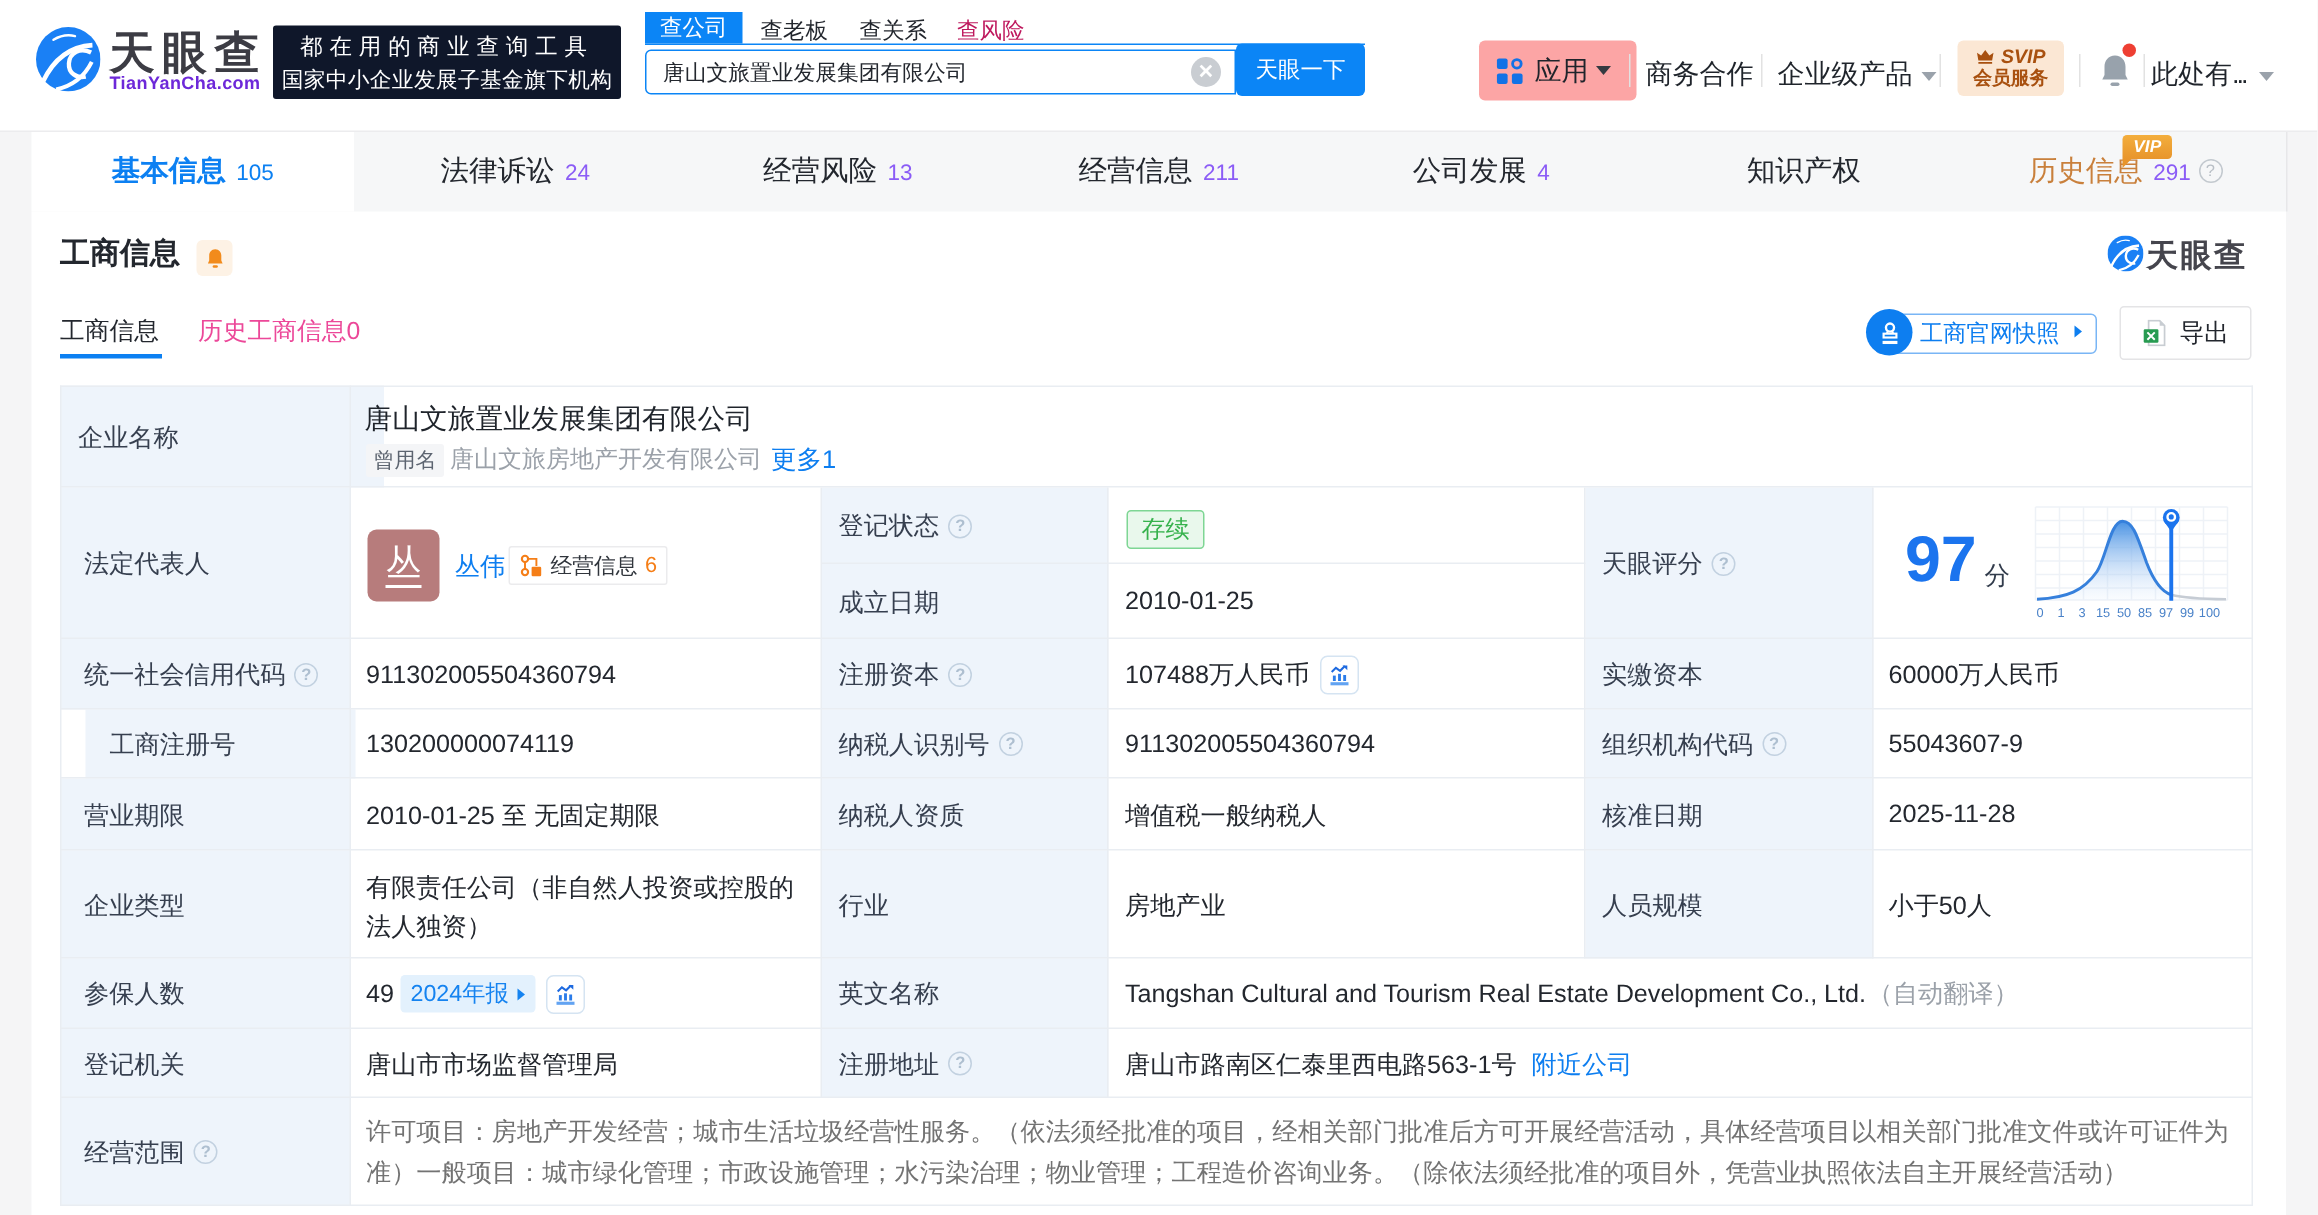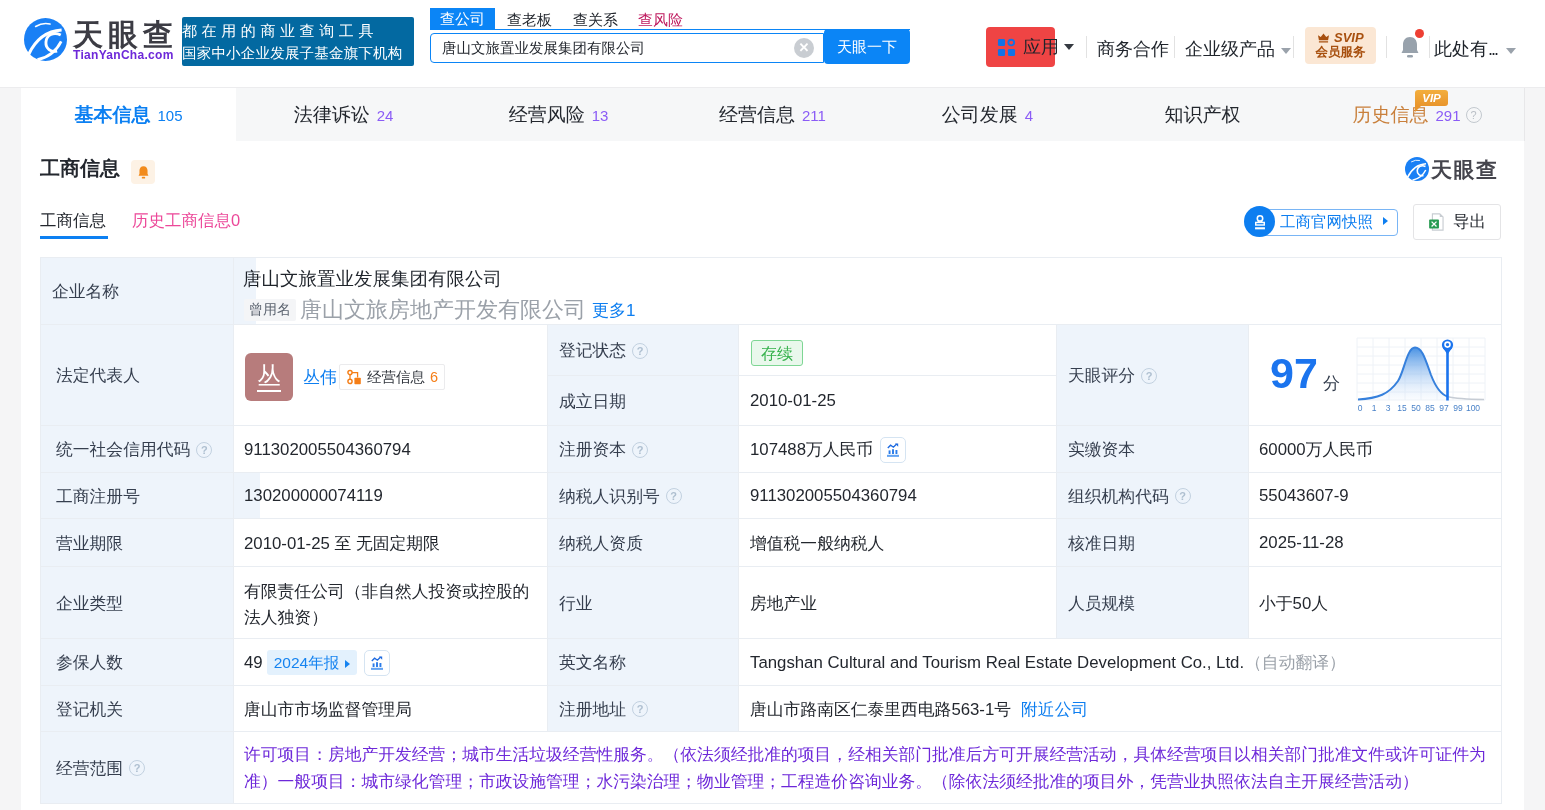--- a/index.html
+++ b/index.html
@@ -31,38 +31,38 @@
     <svg class="abs" style="left:24px; top:18px;" width="43" height="43" viewBox="0 0 48 48">
       <circle cx="24" cy="24" r="24" fill="#1a80f5"></circle>
       <path d="M13 9.5 Q21 4.8 29 6.8" stroke="#fff" stroke-width="1.8" fill="none" stroke-linecap="round"></path>
       <path d="M5 41 C13 24 25 14.5 42 13.5" stroke="#fff" stroke-width="3.4" fill="none"></path>
       <path d="M41 19 C33 15 25 19 24.5 27 C24 34 30 38.5 37 37" stroke="#fff" stroke-width="3.2" fill="none"></path>
       <path d="M15 46.5 C27 44 36 37 41.5 26" stroke="#fff" stroke-width="3" fill="none"></path>
     </svg>
     <div class="abs" style="left:73px; top:15px; font-size:30px; font-weight:bold; color:#3c3c44; letter-spacing:5px; white-space:nowrap;">天眼查</div>
     <div class="abs" style="left:73px; top:48px; font-size:12px; font-weight:bold; color:#6d28d9; letter-spacing:0.3px;">TianYanCha.com</div>
 
-    <div class="abs" style="left:182px; top:17px; width:232px; height:49px; background:#0369a1; border-radius:2px; color:#fff; ">
+    <div class="abs" style="left:182px; top:17px; width:232px; height:49px; background:#0f172a; border-radius:2px; color:#fff; text-align:center;">
       <div style="margin-top:5px; font-size:15px; letter-spacing:4.6px; white-space:nowrap;">都在用的商业查询工具</div>
       <div style="margin-top:3px; font-size:14.5px; letter-spacing:0.2px; white-space:nowrap;">国家中小企业发展子基金旗下机构</div>
     </div>
 
     <div class="abs" style="left:430px; top:8px; width:65px; height:21px; background:#0b85f6; color:#fff; font-size:15px; text-align:center; line-height:21px;">查公司</div>
     <div class="abs" style="left:507px; top:11px; font-size:15px; color:#23272e;">查老板</div>
     <div class="abs" style="left:573px; top:11px; font-size:15px; color:#23272e;">查关系</div>
     <div class="abs" style="left:638px; top:11px; font-size:15px; color:#be185d;">查风险</div>
     <div class="abs" style="left:430px; top:29px; width:480px; height:1.2px; background:#0b85f6;"></div>
 
     <div class="abs" style="left:430px; top:33px; width:394px; height:30px; background:#fff; border:1px solid #0b85f6; border-radius:4px 0 0 4px; display:flex; align-items:center;">
       <span style="margin-left:11px; font-size:14.5px; color:#23272e;">唐山文旅置业发展集团有限公司</span>
     </div>
     <div class="abs" style="left:794px; top:38px; width:20px; height:20px; border-radius:50%; background:#c9cdd2; color:#fff; text-align:center; line-height:19px; font-size:13px; font-weight:bold;">✕</div>
     <div class="abs" style="left:824px; top:29px; width:86px; height:35px; background:#0b85f6; border-radius:4px; color:#fff; font-size:15px; text-align:center; line-height:35px;">天眼一下</div>
 
-    <div class="abs flex" style="left:986px; top:27px; width:69px; height:40px; background:#ef4444; border-radius:4px; white-space:nowrap;text-align:center;">
+    <div class="abs flex" style="left:986px; top:27px; width:105px; height:40px; background:#fca5a5; border-radius:4px; white-space:nowrap;text-align:center;">
       <svg style="margin-left:11px; flex:none;" width="19" height="19" viewBox="0 0 20 20">
         <rect x="1" y="1" width="7.5" height="7.5" rx="1.5" fill="#1272e6"></rect>
         <circle cx="15" cy="4.8" r="3" fill="none" stroke="#1272e6" stroke-width="2"></circle>
         <rect x="1" y="11.5" width="7.5" height="7.5" rx="1.5" fill="#1272e6"></rect>
         <rect x="11.5" y="11.5" width="7.5" height="7.5" rx="1.5" fill="#1272e6"></rect>
       </svg>
       <span style="margin-left:7px; font-size:18px; color:#1f242b;">应用</span>
       <span style="margin-left:5px; flex:none; width:0; height:0; border-left:5px solid transparent; border-right:5px solid transparent; border-top:6px solid #353a41;"></span>
     </div>
     <div class="abs" style="left:1086px; top:36px; width:1px; height:22px; background:#e2e2e2;"></div>
@@ -147,21 +147,21 @@
         <path d="M4 10.5 l6 6 M10 10.5 l-6 6" stroke="#fff" stroke-width="1.6"></path>
       </svg>
       <span style="margin-left:8px; font-size:16.5px; color:#23272e;">导出</span>
     </div>
   </div>
   <div class="abs" id="table" style="left:40px; top:257px; width:1463px; height:547px;">
 
     <div class="abs lbl" style="left:0; top:0; width:216px; height:68px; padding-left:12px;">企业名称</div>
     <div class="abs lbl" style="left:0; top:68px; width:194px; height:101px; padding-left:16px;">法定代表人</div>
     <div class="abs lbl" style="left:0; top:169px; width:194px; height:47px; padding-left:16px;">统一社会信用代码<span class="q qg">?</span></div>
-    <div class="abs lbl" style="left:0; top:216px; width:220px; height:46px; padding-left:16px;">工商注册号</div>
+    <div class="abs lbl" style="left:17px; top:216px; width:180px; height:46px; padding-left:16px;">工商注册号</div>
     <div class="abs lbl" style="left:0; top:262px; width:194px; height:48px; padding-left:16px;">营业期限</div>
     <div class="abs lbl" style="left:0; top:310px; width:194px; height:72px; padding-left:16px;">企业类型</div>
     <div class="abs lbl" style="left:0; top:382px; width:194px; height:47px; padding-left:16px;">参保人数</div>
     <div class="abs lbl" style="left:0; top:429px; width:194px; height:46px; padding-left:16px;">登记机关</div>
     <div class="abs lbl" style="left:0; top:475px; width:194px; height:72px; padding-left:16px;">经营范围<span class="q qg">?</span></div>
 
     <div class="abs lbl" style="left:508px; top:68px; width:191px; height:51px;">登记状态<span class="q">?</span></div>
     <div class="abs lbl" style="left:508px; top:119px; width:191px; height:50px;">成立日期</div>
     <div class="abs lbl" style="left:508px; top:169px; width:191px; height:47px;">注册资本<span class="q">?</span></div>
     <div class="abs lbl" style="left:508px; top:216px; width:191px; height:46px;">纳税人识别号<span class="q">?</span></div>
@@ -191,21 +191,21 @@
     <div class="bline" style="left:1461px; top:0; width:1px; height:547px;"></div>
     <div class="bline" style="left:193px; top:0; width:1px; height:547px;"></div>
     <div class="bline" style="left:507px; top:68px; width:1px; height:407px;"></div>
     <div class="bline" style="left:698px; top:68px; width:1px; height:407px;"></div>
     <div class="bline" style="left:1016px; top:68px; width:1px; height:314px;"></div>
     <div class="bline" style="left:1208px; top:68px; width:1px; height:314px;"></div>
 
     <div class="abs" style="left:203px; top:9px; font-size:18.5px; color:#1f242b; white-space:nowrap;">唐山文旅置业发展集团有限公司</div>
     <div class="abs flex" style="left:204px; top:38px; white-space:nowrap;">
       <span style="display:inline-block; padding:2px 5px; background:#f4f5f7; border-radius:2px; font-size:14px; color:#5c6470;">曾用名</span>
-      <span style="margin-left:4px; font-size:22px; color:#9ba1a9;">唐山文旅房地产开发有限公司</span>
+      <span style="margin-left:4px; font-size:16px; color:#9ba1a9;">唐山文旅房地产开发有限公司</span>
       <span style="margin-left:6px; font-size:17px;" class="blue">更多1</span>
     </div>
 
     <div class="abs flex" style="left:205px; top:96px; width:40px; height:48px; background:#b77c7c; border-radius:6px; justify-content:center; width:48px;">
       <span style="color:#fff; font-size:24px; border-bottom:2.5px solid #fff; line-height:27px; padding-bottom:1px;">丛</span>
     </div>
     <div class="abs" style="left:263px; top:109px; font-size:17px; font-weight:bold;" class2="blue"><span class="blue" style="font-weight:normal;">丛伟</span></div>
     <div class="abs flex" style="left:299px; top:107px; height:26px; border:1px solid #ebebed; border-radius:2px; padding:0 6px; background:#fff;">
       <svg width="16" height="16" viewBox="0 0 20 20">
         <circle cx="5" cy="4.5" r="2.6" fill="none" stroke="#f57e17" stroke-width="1.8"></circle>
@@ -287,15 +287,15 @@
             <rect x="13.1" y="10" width="2.4" height="5" fill="#2b7ce9"></rect>
             <path d="M3.5 7.5 L7 4 L10.5 6.5 L14.5 2.5" stroke="#1e6ae0" stroke-width="1.7" fill="none"></path>
             <path d="M12.5 2 L16.5 2 L16.5 6 Z" fill="#1e6ae0"></path>
           </svg>
         </span>
     </div>
     <div class="abs val" style="left:699px; top:382px; width:763px; height:47px;">Tangshan Cultural and Tourism Real Estate Development Co., Ltd.<span style="margin-left:1px; color:#9ba1a9;">（自动翻译）</span></div>
     <div class="abs val" style="left:193px; top:429px; width:314px; height:46px;">唐山市市场监督管理局</div>
     <div class="abs val" style="left:699px; top:429px; width:763px; height:46px;">唐山市路南区仁泰里西电路563-1号<span class="blue" style="margin-left:10px;">附近公司</span></div>
 
-    <div class="abs" style="left:204px; top:484px; font-size:16.8px; color:#6d28d9; line-height:27px; white-space:nowrap;">许可项目：房地产开发经营；城市生活垃圾经营性服务。（依法须经批准的项目，经相关部门批准后方可开展经营活动，具体经营项目以相关部门批准文件或许可证件为<br>准）一般项目：城市绿化管理；市政设施管理；水污染治理；物业管理；工程造价咨询业务。（除依法须经批准的项目外，凭营业执照依法自主开展经营活动）</div>
+    <div class="abs" style="left:204px; top:484px; font-size:16.8px; color:#737373; line-height:27px; white-space:nowrap;">许可项目：房地产开发经营；城市生活垃圾经营性服务。（依法须经批准的项目，经相关部门批准后方可开展经营活动，具体经营项目以相关部门批准文件或许可证件为<br>准）一般项目：城市绿化管理；市政设施管理；水污染治理；物业管理；工程造价咨询业务。（除依法须经批准的项目外，凭营业执照依法自主开展经营活动）</div>
   </div>
 </div>
 
 </body></html>

